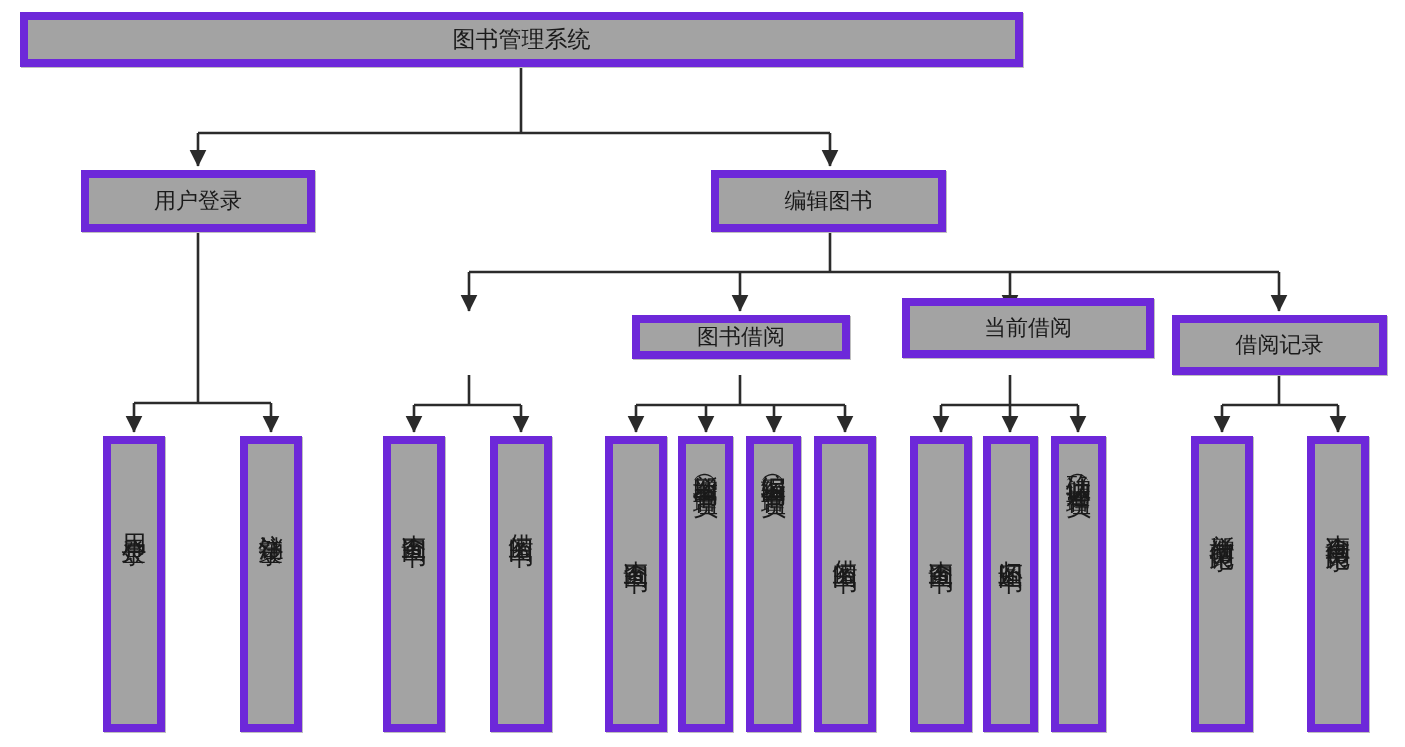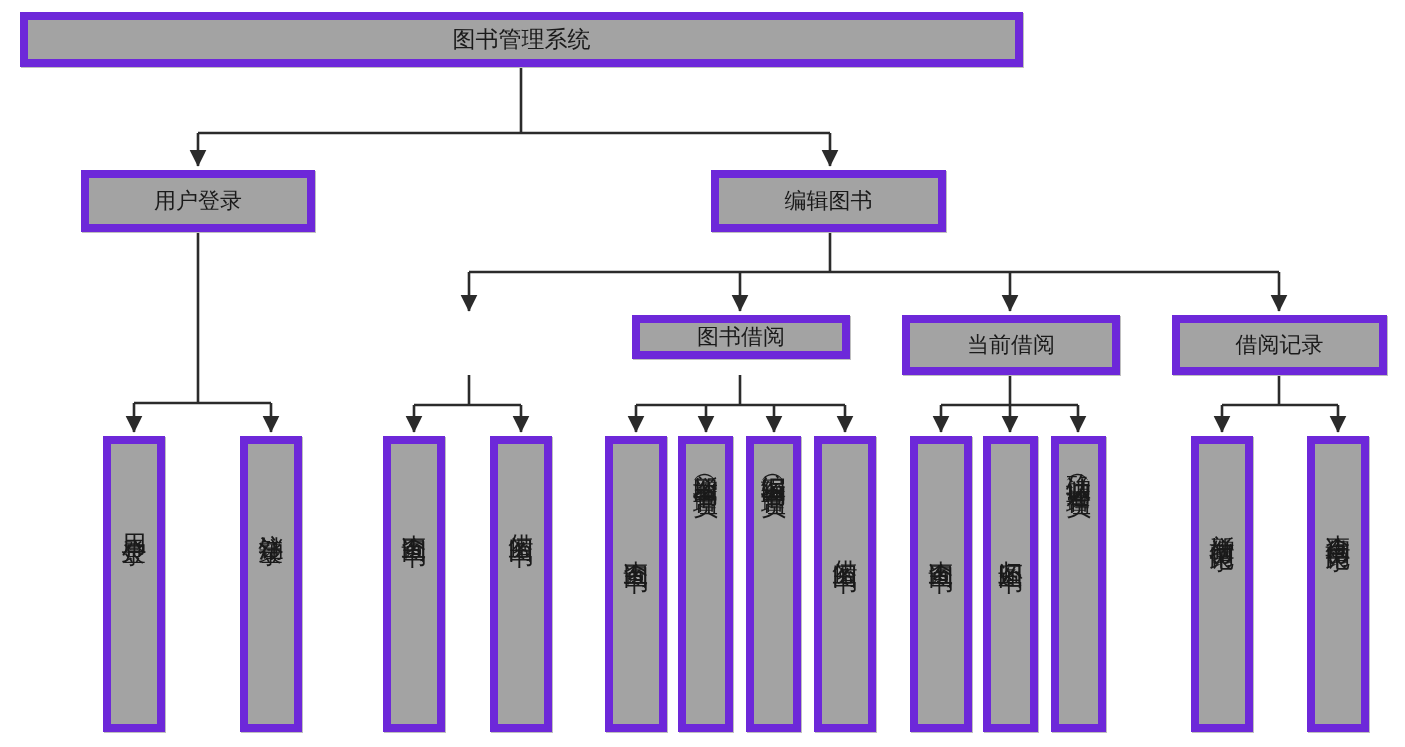--- a/index.html
+++ b/index.html
@@ -146,21 +146,21 @@
 
   <div class="node horiz" style="left:711px; top:170px; width:235px; height:62px;">
     <span class="node-label">编辑图书</span>
   </div>
 
 
   <div class="node horiz" style="left:632px; top:315px; width:218px; height:44px;">
     <span class="node-label">图书借阅</span>
   </div>
 
-  <div class="node horiz" style="left:902px; top:315px; width:218px; height:60px;">
+  <div class="node horiz" style="left:902px; top:298px; width:252px; height:60px;">
     <span class="node-label">当前借阅</span>
   </div>
 
   <div class="node horiz" style="left:1172px; top:315px; width:215px; height:60px;">
     <span class="node-label">借阅记录</span>
   </div>
 
   <div class="node vert mid" style="left:103px; top:436px; width:62px; height:296px;">
     <span class="node-label">用户登录</span>
   </div>

